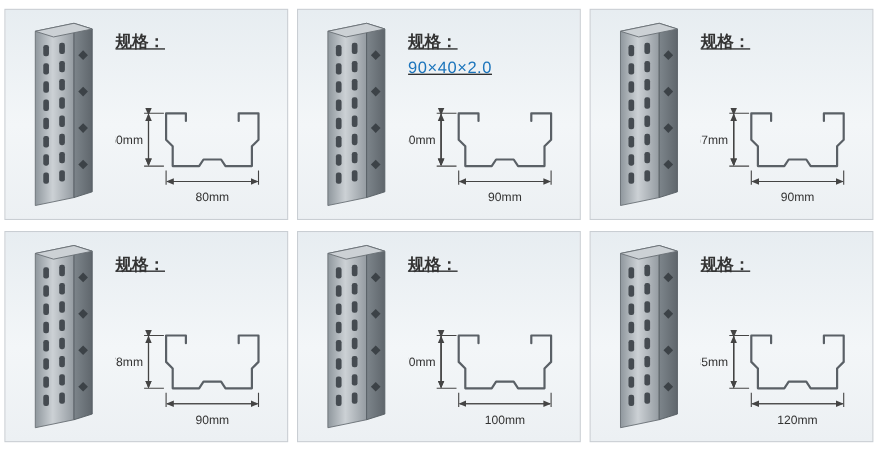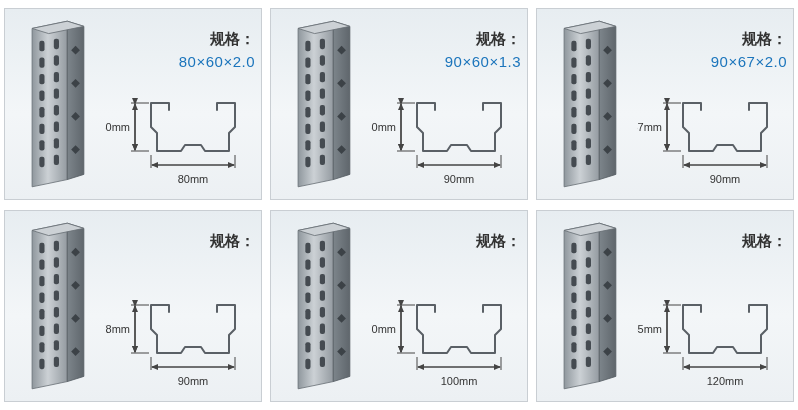--- a/index.html
+++ b/index.html
@@ -5,21 +5,21 @@
   html,body{margin:0;padding:0;background:#ffffff;}
   body{font-family:"Liberation Sans","DejaVu Sans",sans-serif;}
   .page{position:relative;width:798px;height:410px;background:#fff;box-sizing:border-box;
         display:grid;grid-template-columns:repeat(3,258px);grid-template-rows:repeat(2,192px);
         gap:10px 8px;padding:5px 3px;justify-content:center;align-content:center;}
   .card{position:relative;border:1px solid #c9ced3;box-sizing:border-box;
         background:linear-gradient(180deg,#e7edf1 0%,#f3f6f8 55%,#ecf0f3 100%);}
   .photo{position:absolute;left:12px;top:7px;width:84px;height:176px;}
   .photo svg{width:100%;height:100%;}
   .info{position:absolute;left:100px;top:10px;right:6px;bottom:4px;display:flex;flex-direction:column;}
-  .spec{text-align:right;margin-top:8px;line-height:1.55;}
+  .spec{text-align:left;margin-top:8px;line-height:1.55;text-decoration:underline;}
   .spec-label{display:block;font-size:15px;font-weight:bold;color:#333;}
   .spec-value{display:block;font-size:15px;color:#1c75bc;letter-spacing:0.5px;}
   .profile-svg{width:152px;height:98px;margin:auto auto 4px auto;display:block;}
   text.dim{font-size:11px;fill:#333;font-family:"Liberation Sans","DejaVu Sans",sans-serif;}
   .watermark{position:absolute;left:258px;top:80px;z-index:6;pointer-events:none;
              font-family:"DejaVu Serif","Liberation Serif",serif;font-weight:bold;
              font-size:60px;letter-spacing:10px;color:#c9a96e;opacity:0.55;
              text-shadow:0 0 2px rgba(255,255,255,0.7);white-space:nowrap;}
 </style>
 </head>
@@ -91,59 +91,57 @@
 
   <div class="card">
     <div class="photo">
       <svg viewBox="0 0 80 170">
           <use href="#upright-sym"></use>
         </svg>
     </div>
     <div class="info">
       <div class="spec">
         <span class="spec-label">规格：</span>
-        <span class="spec-value">80×60×2.0</span>
       </div>
       <svg class="profile-svg" viewBox="0 0 152 98">
         <use href="#profile-sym"></use>
         <text class="dim" x="25" y="38" text-anchor="end">60mm</text>
         <text class="dim" x="88" y="90" text-anchor="middle">80mm</text>
       </svg>
     </div>
   </div>
 
   <div class="card">
     <div class="photo">
       <svg viewBox="0 0 80 170">
           <use href="#upright-sym"></use>
         </svg>
     </div>
     <div class="info">
       <div class="spec">
         <span class="spec-label">规格：</span>
-        <span class="spec-value">90×60×1.3</span>
+        <span class="spec-value">90×40×2.0</span>
       </div>
       <svg class="profile-svg" viewBox="0 0 152 98">
         <use href="#profile-sym"></use>
         <text class="dim" x="25" y="38" text-anchor="end">60mm</text>
         <text class="dim" x="88" y="90" text-anchor="middle">90mm</text>
       </svg>
     </div>
   </div>
 
   <div class="card">
     <div class="photo">
       <svg viewBox="0 0 80 170">
           <use href="#upright-sym"></use>
         </svg>
     </div>
     <div class="info">
       <div class="spec">
         <span class="spec-label">规格：</span>
-        <span class="spec-value">90×67×2.0</span>
       </div>
       <svg class="profile-svg" viewBox="0 0 152 98">
         <use href="#profile-sym"></use>
         <text class="dim" x="25" y="38" text-anchor="end">67mm</text>
         <text class="dim" x="88" y="90" text-anchor="middle">90mm</text>
       </svg>
     </div>
   </div>
 
   <div class="card">

